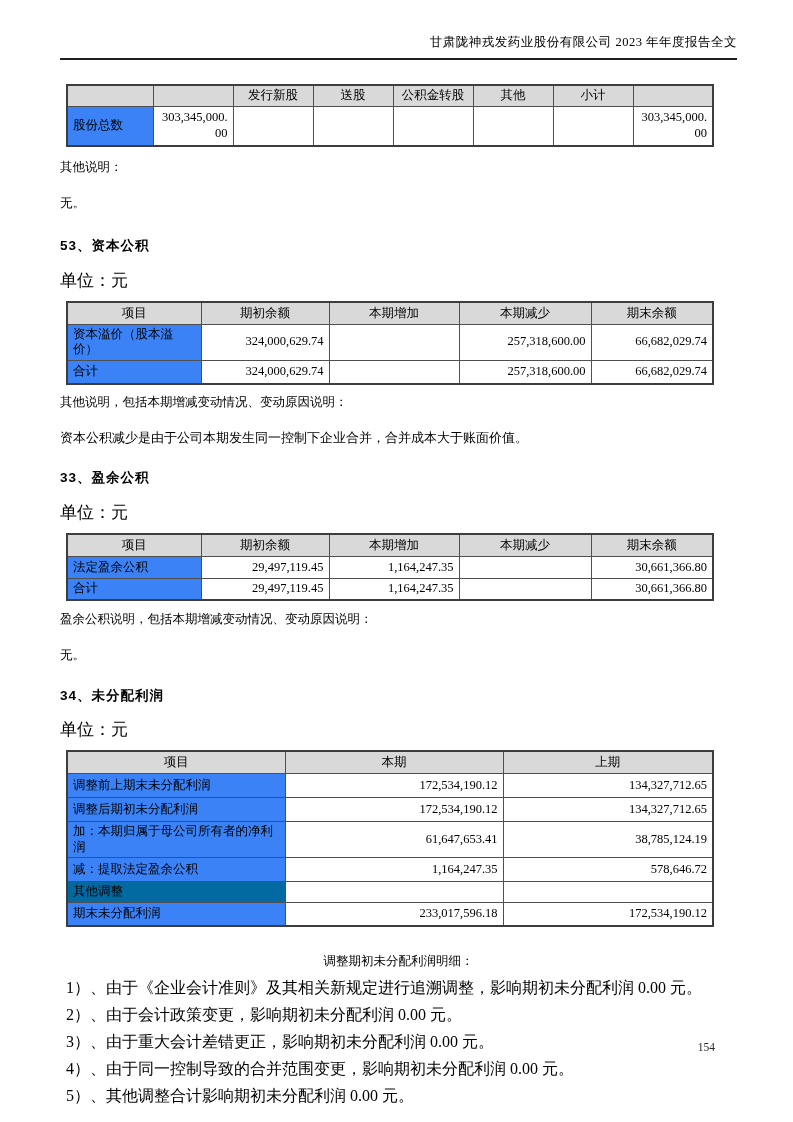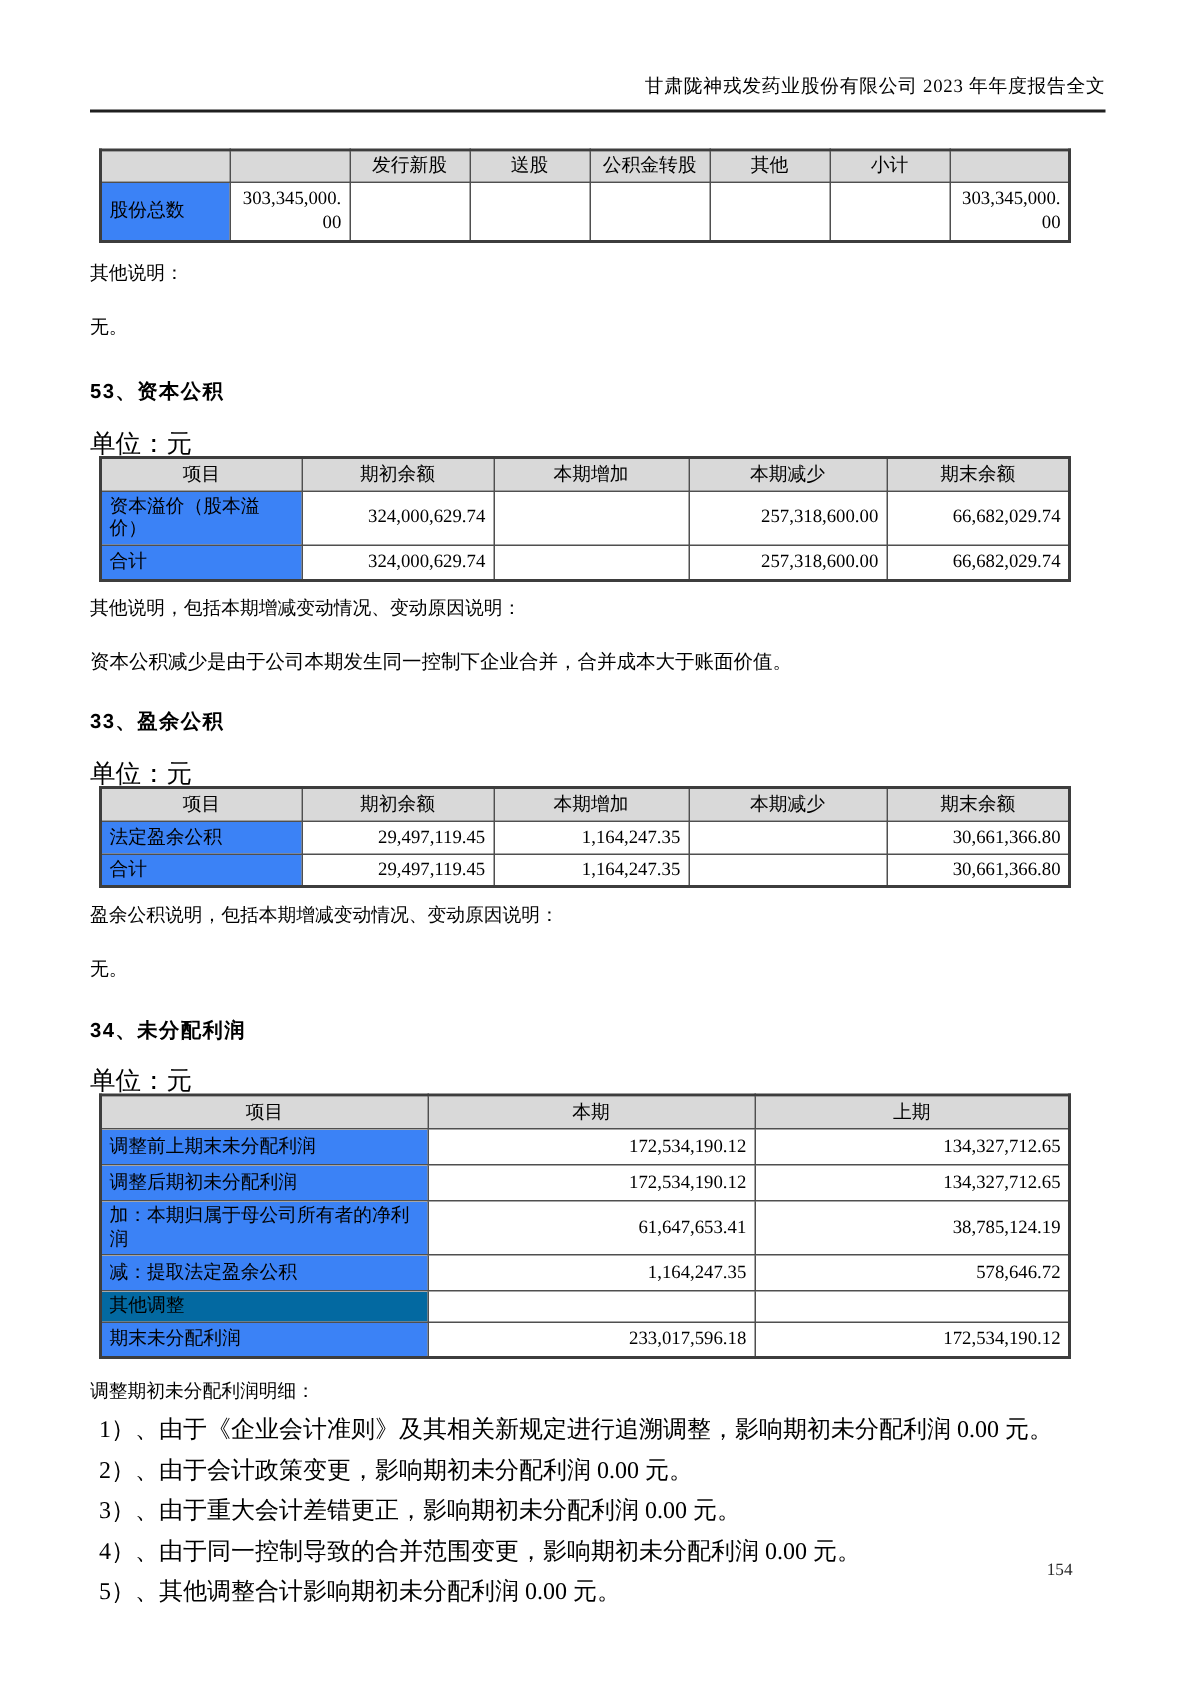--- a/index.html
+++ b/index.html
@@ -7,21 +7,21 @@
   body {
     width: 793px; height: 1122px;
     font-family: "Liberation Serif", "DejaVu Serif", serif;
     color: #000000;
     position: relative;
     overflow: hidden;
   }
   .page {
     position: relative;
     width: 793px; height: 1122px;
-    padding: 48px 56px 0 60px;
+    padding: 33px 56px 0 60px;
   }
   .header-title {
     text-align: right;
     font-size: 12.5px;
     line-height: 18px;
     letter-spacing: 0.5px;
   }
   .header-rule {
     margin-top: 7px;
     border-bottom: 2px solid #1f1f1f;
@@ -64,23 +64,23 @@
     font-size: 13.5px;
     line-height: 18px;
     letter-spacing: 1px;
   }
   .unit-line {
     margin-top: 18px;
     text-align: left;
     font-size: 17px;
     line-height: 16px;
   }
-  .sec-table { margin-top: 0; }
+  .sec-table { margin-top: 12px; }
   .explain { margin-top: 19px; font-size: 13px; line-height: 17px; }
-  .detail-label { margin-top: 13px; font-size: 12.5px; line-height: 16px; }
+  .detail-label { margin-top: 26px; font-size: 12.5px; line-height: 16px; text-align: center; }
   .detail-list { list-style: none; margin-left: 6px; }
   .detail-list li { margin-top: 11px; font-size: 16px; line-height: 16px; }
   .page-number {
     position: absolute;
     top: 1041px;
     right: 78px;
     font-size: 11.5px;
     color: #2b2b2b;
   }
 </style>

